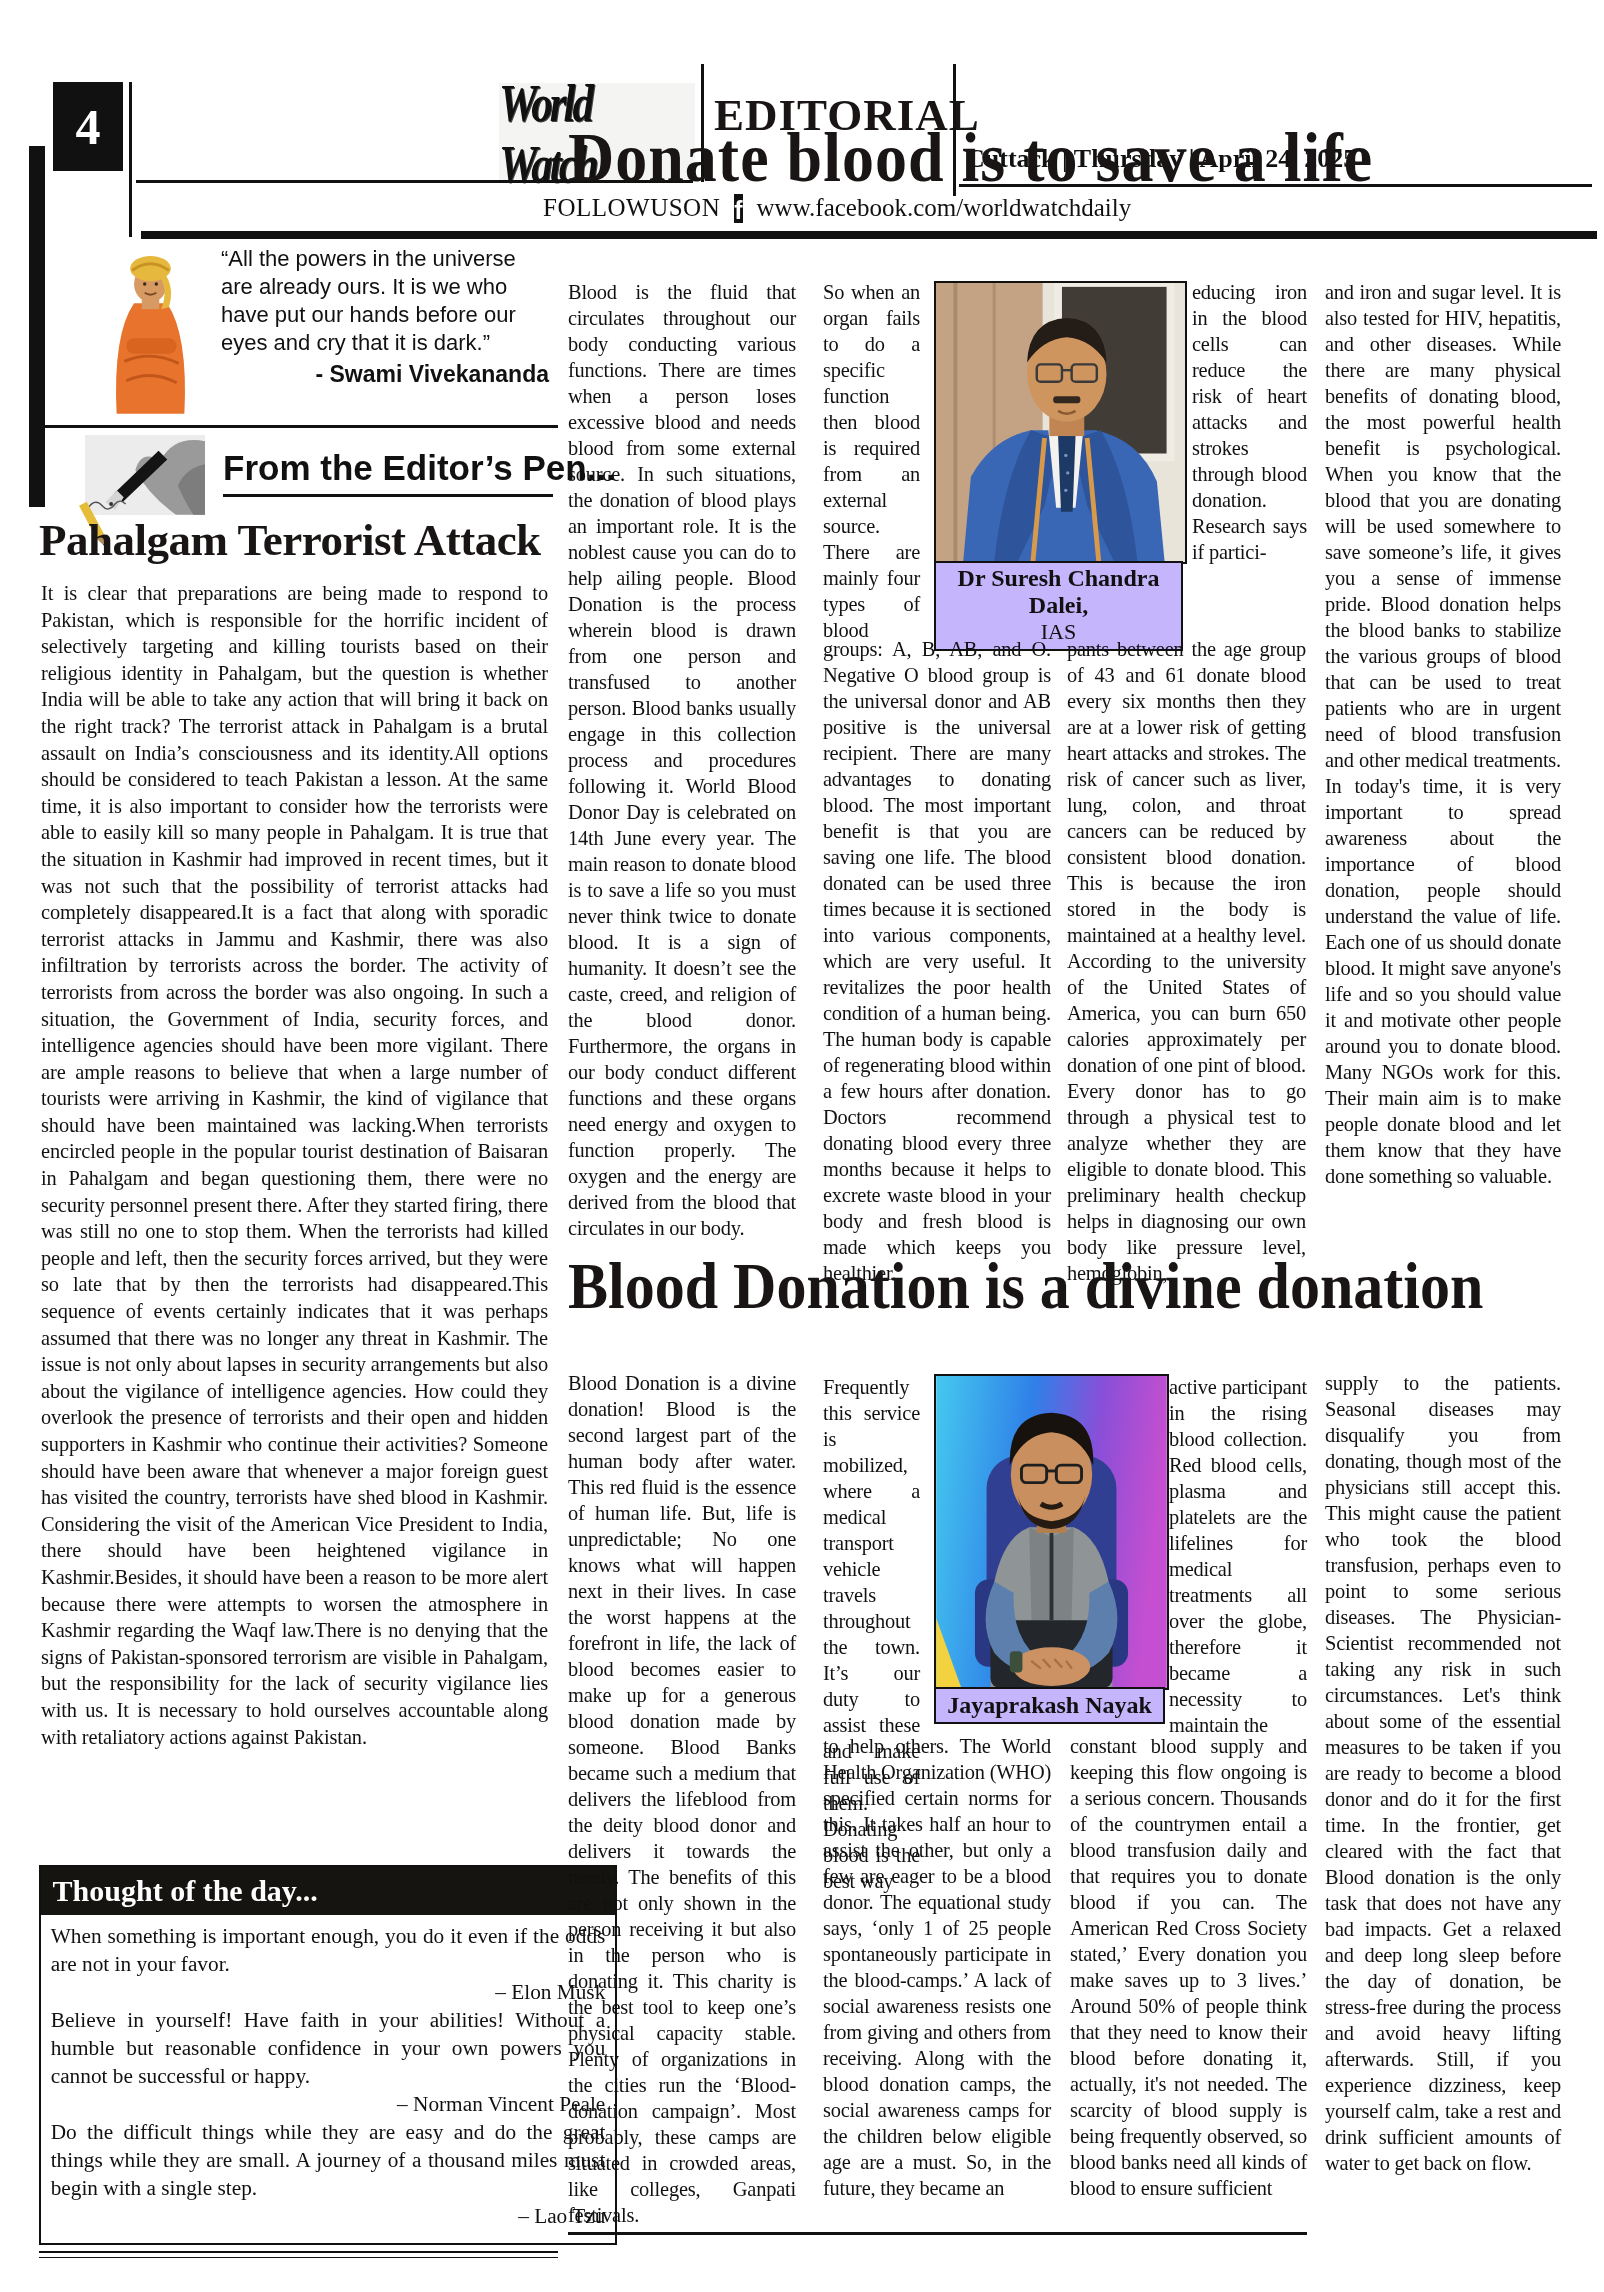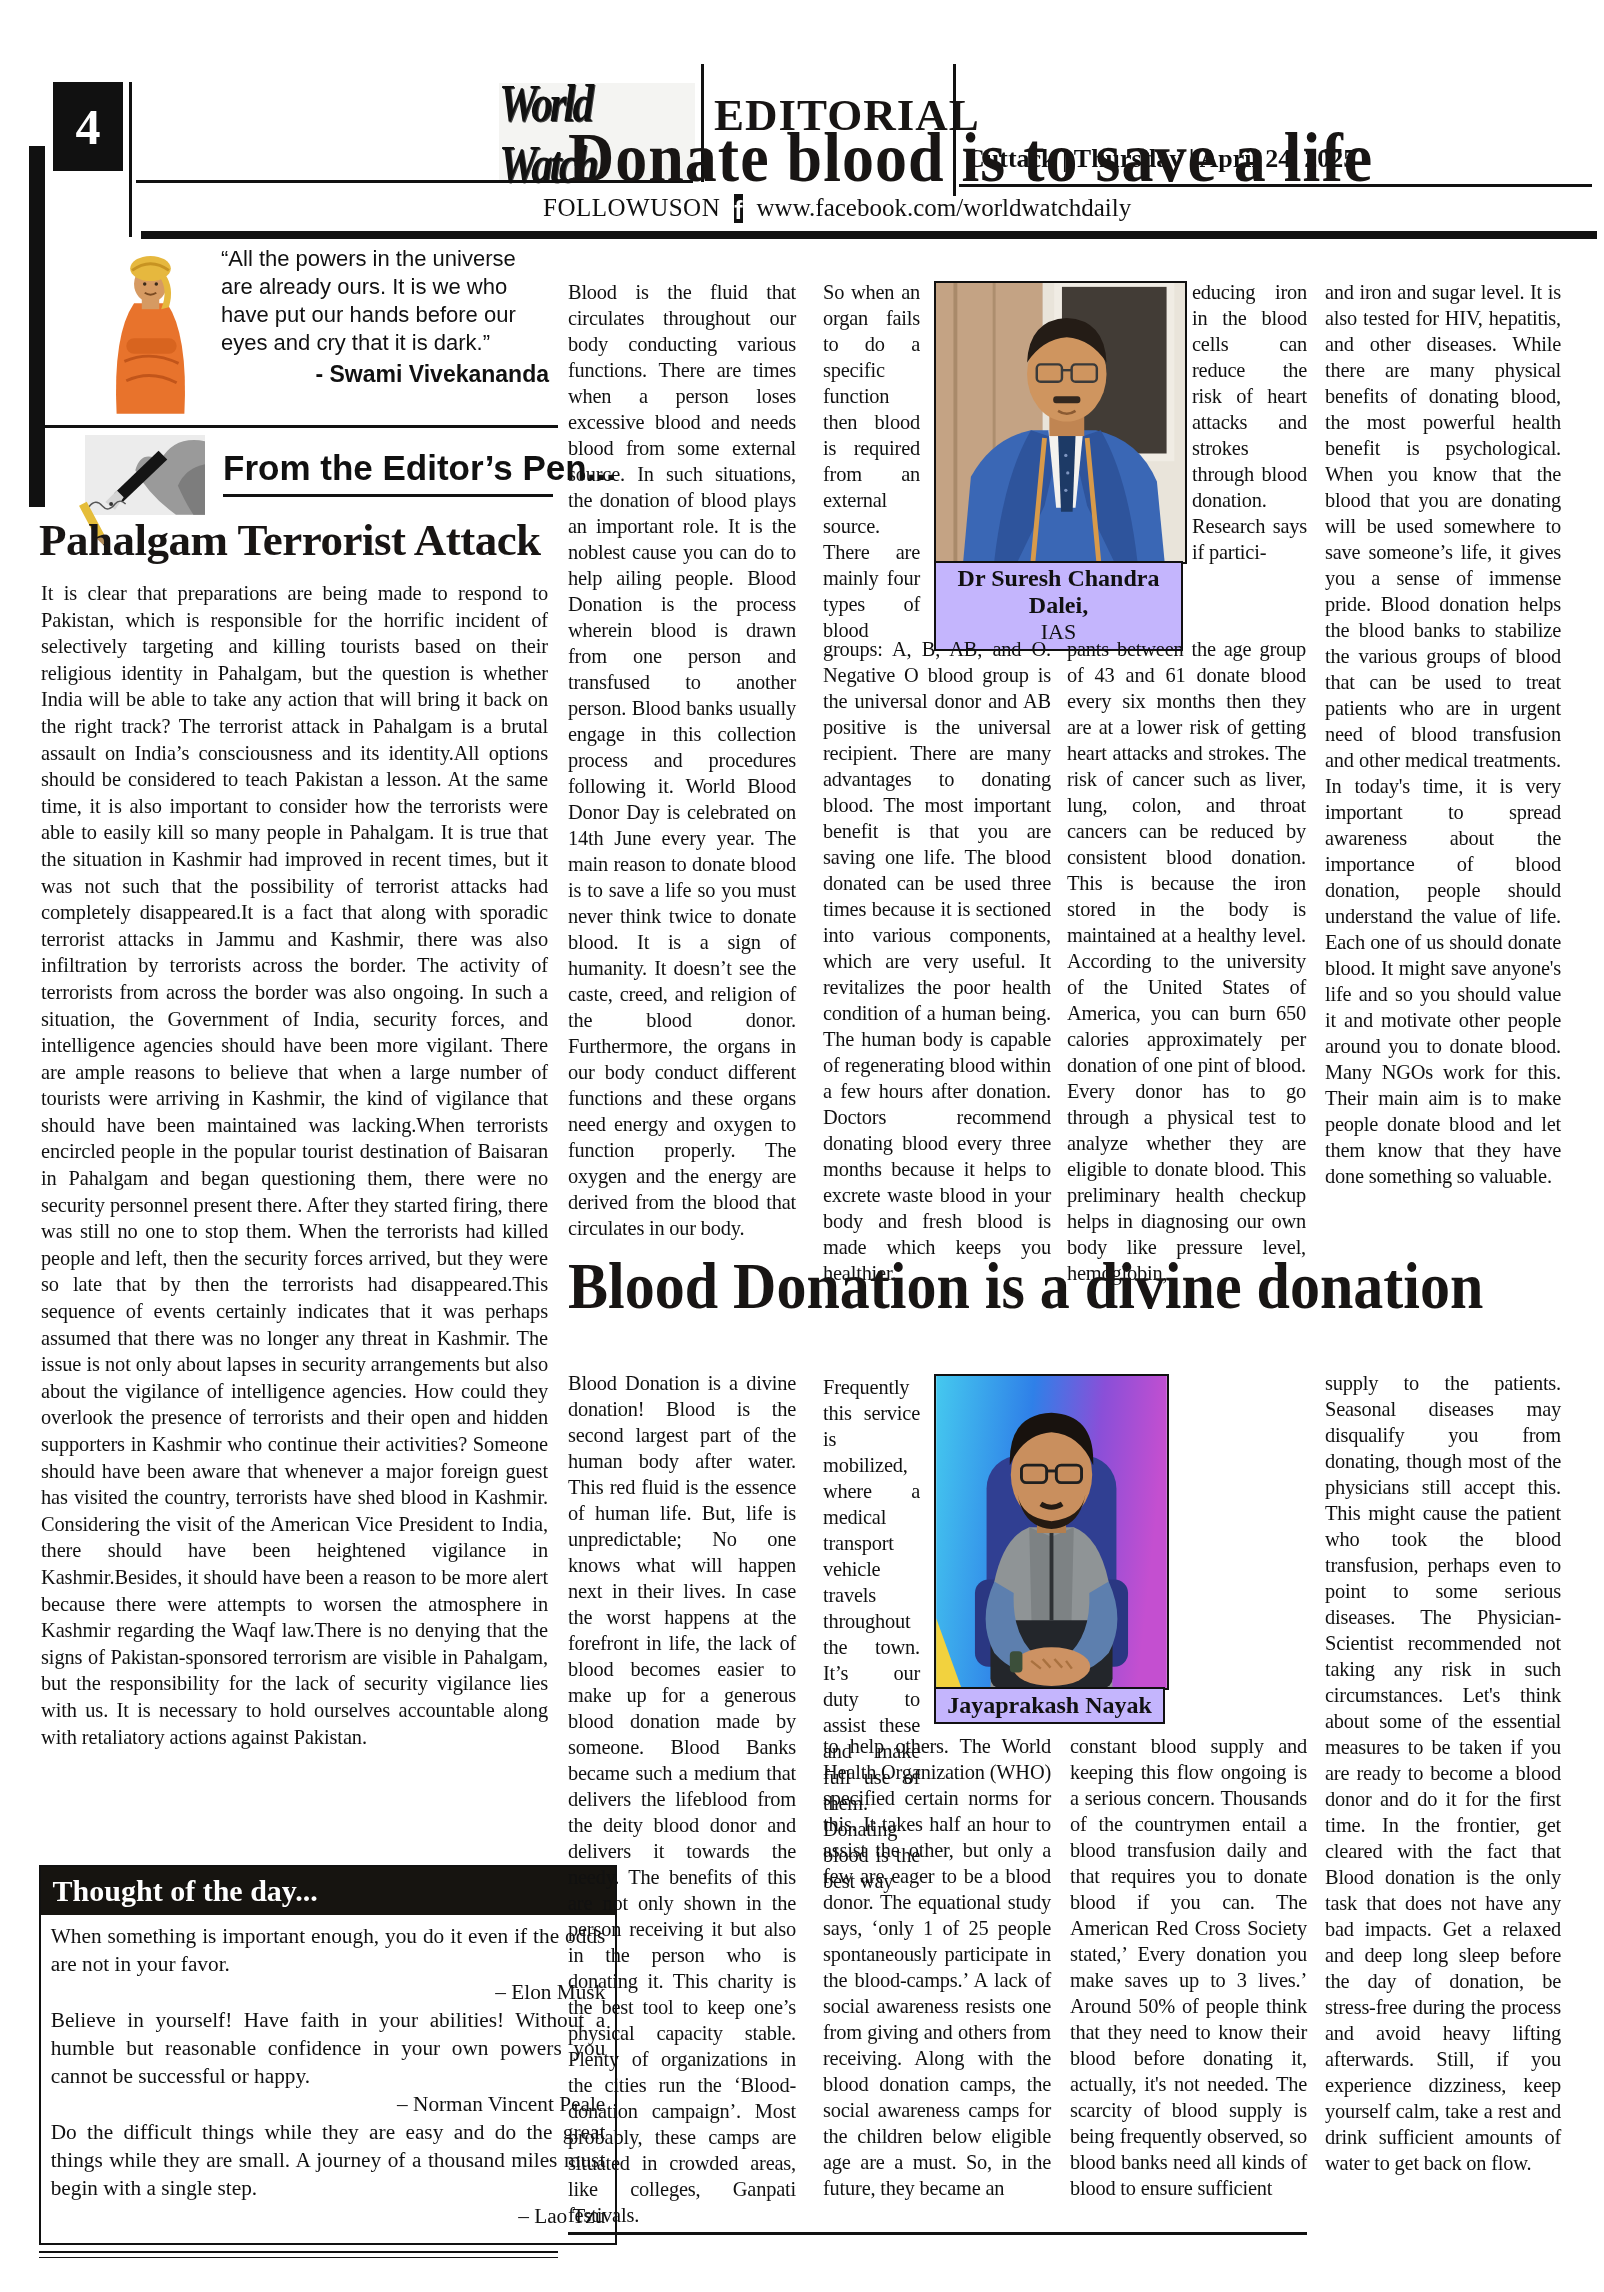--- a/index.html
+++ b/index.html
@@ -186,20 +186,21 @@
       <rect x="88" y="92" width="26" height="18" rx="5" fill="none" stroke="#1f1f1f" stroke-width="3"></rect>
       <rect x="124" y="92" width="26" height="18" rx="5" fill="none" stroke="#1f1f1f" stroke-width="3"></rect>
       <line x1="114" y1="98" x2="124" y2="98" stroke="#1f1f1f" stroke-width="3"></line>
       <path d="M108,132 q11,7 22,0" stroke="#241a12" stroke-width="5" fill="none"></path>
     </svg>
   </div>
   <div class="capbox" style="left:934px;top:1687px;width:231px;padding:2.9px 0;box-sizing:border-box;">
     <div style="font-size:24px;">Jayaprakash Nayak</div>
   </div>
 
+  <div class="col" style="left:1169px;top:1374px;width:138px;height:342px;">active participant in the rising blood collection. Red blood cells, plasma and platelets are the lifelines for medical treatments all over the globe, therefore it became a necessity to maintain the</div>
   <div class="col" style="left:823px;top:1733px;width:228px;height:495px;">to help others. The World Health Organization (WHO) specified certain norms for this. It takes half an hour to assist the other, but only a few are eager to be a blood donor. The equational study says, ‘only 1 of 25 people spontaneously participate in the blood-camps.’ A lack of social awareness resists one from giving and others from receiving. Along with the blood donation camps, the social awareness camps for the children below eligible age are a must. So, in the future, they became an</div>
   <div class="col" style="left:1070px;top:1733px;width:237px;height:495px;">constant blood supply and keeping this flow ongoing is a serious concern. Thousands of the countrymen entail a blood transfusion daily and that requires you to donate blood if you can. The American Red Cross Society stated,’ Every donation you make saves up to 3 lives.’ Around 50% of people think that they need to know their blood before donating it, actually, it's not needed. The scarcity of blood supply is being frequently observed, so blood banks need all kinds of blood to ensure sufficient</div>
   <div class="col" style="left:1325px;top:1370px;width:236px;height:902px;">supply to the patients. Seasonal diseases may disqualify you from donating, though most of the physicians still accept this. This might cause the patient who took the blood transfusion, perhaps even to point to some serious diseases. The Physician-Scientist recommended not taking any risk in such circumstances. Let's think about some of the essential measures to be taken if you are ready to become a blood donor and do it for the first time. In the frontier, get cleared with the fact that Blood donation is the only task that does not have any bad impacts. Get a relaxed and deep long sleep before the day of donation, be stress-free during the process and avoid heavy lifting afterwards. Still, if you experience dizziness, keep yourself calm, take a rest and drink sufficient amounts of water to get back on flow.</div>
 
   <div class="abs rule" style="left:568px;top:2232px;width:739px;height:2.9px;"></div>
 
 </div>
 
 
 </body></html>

